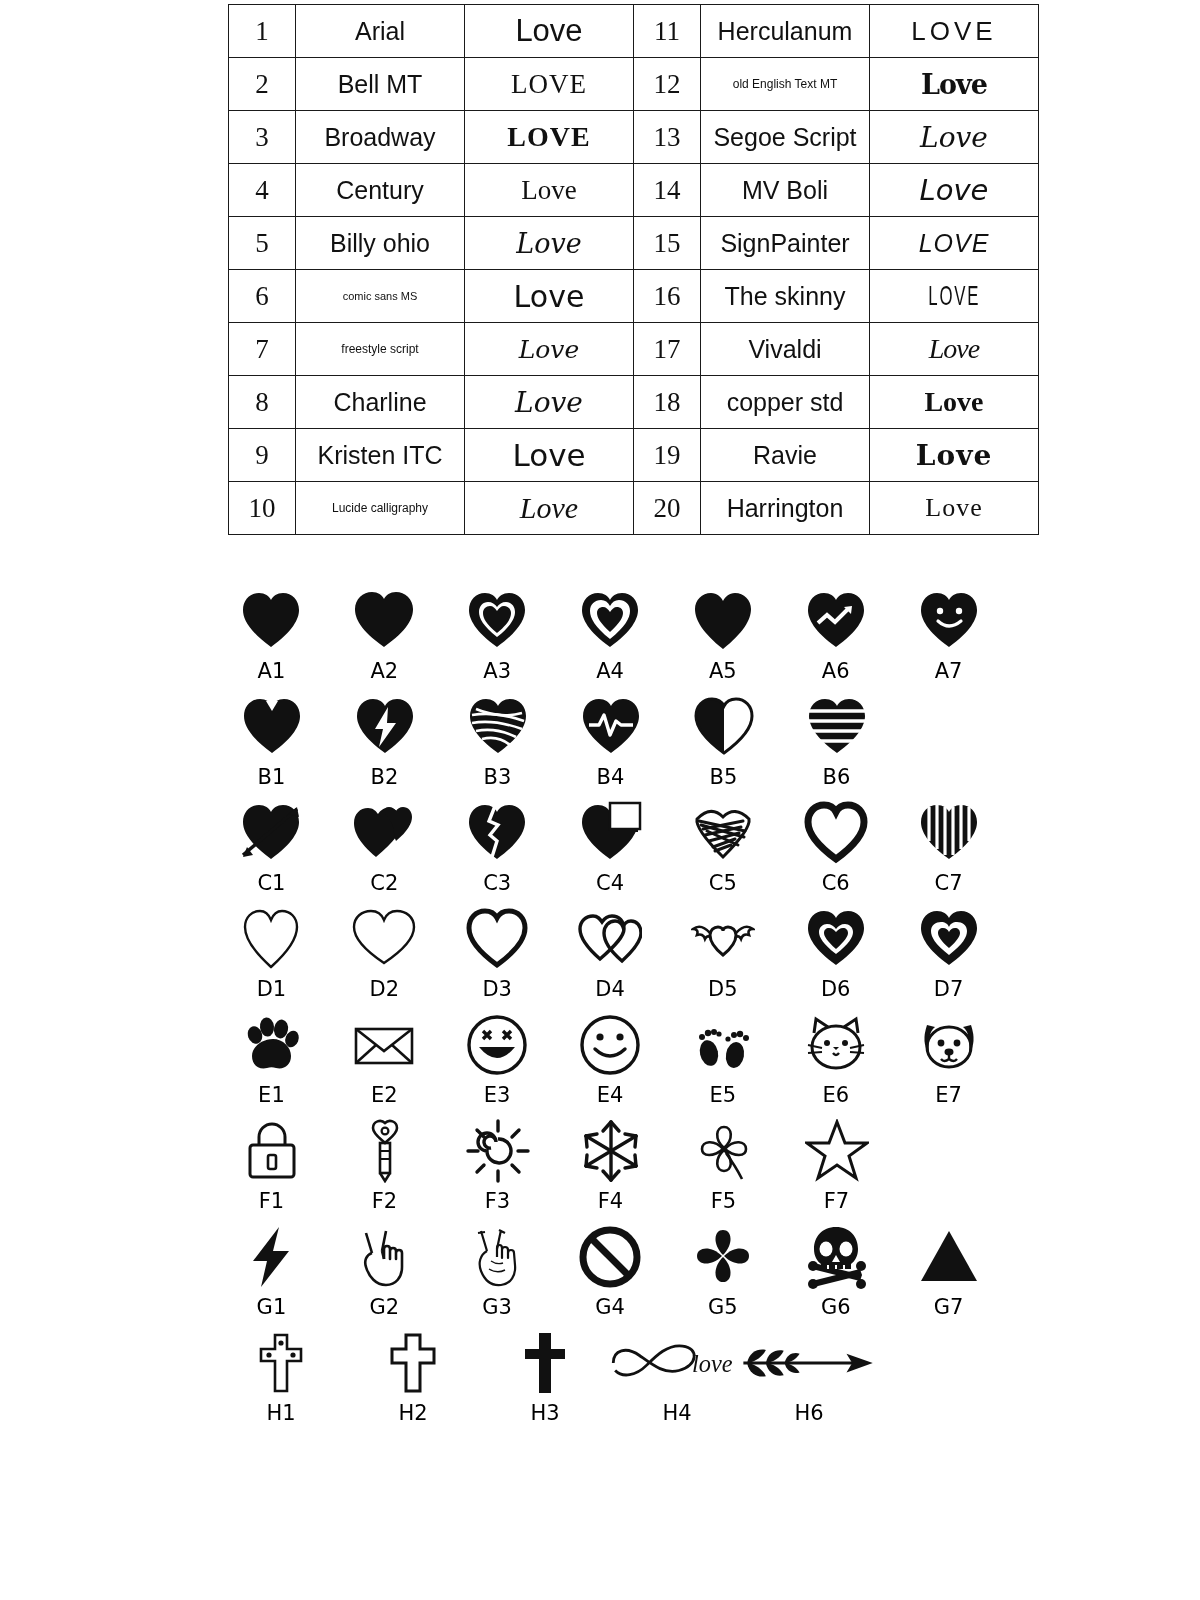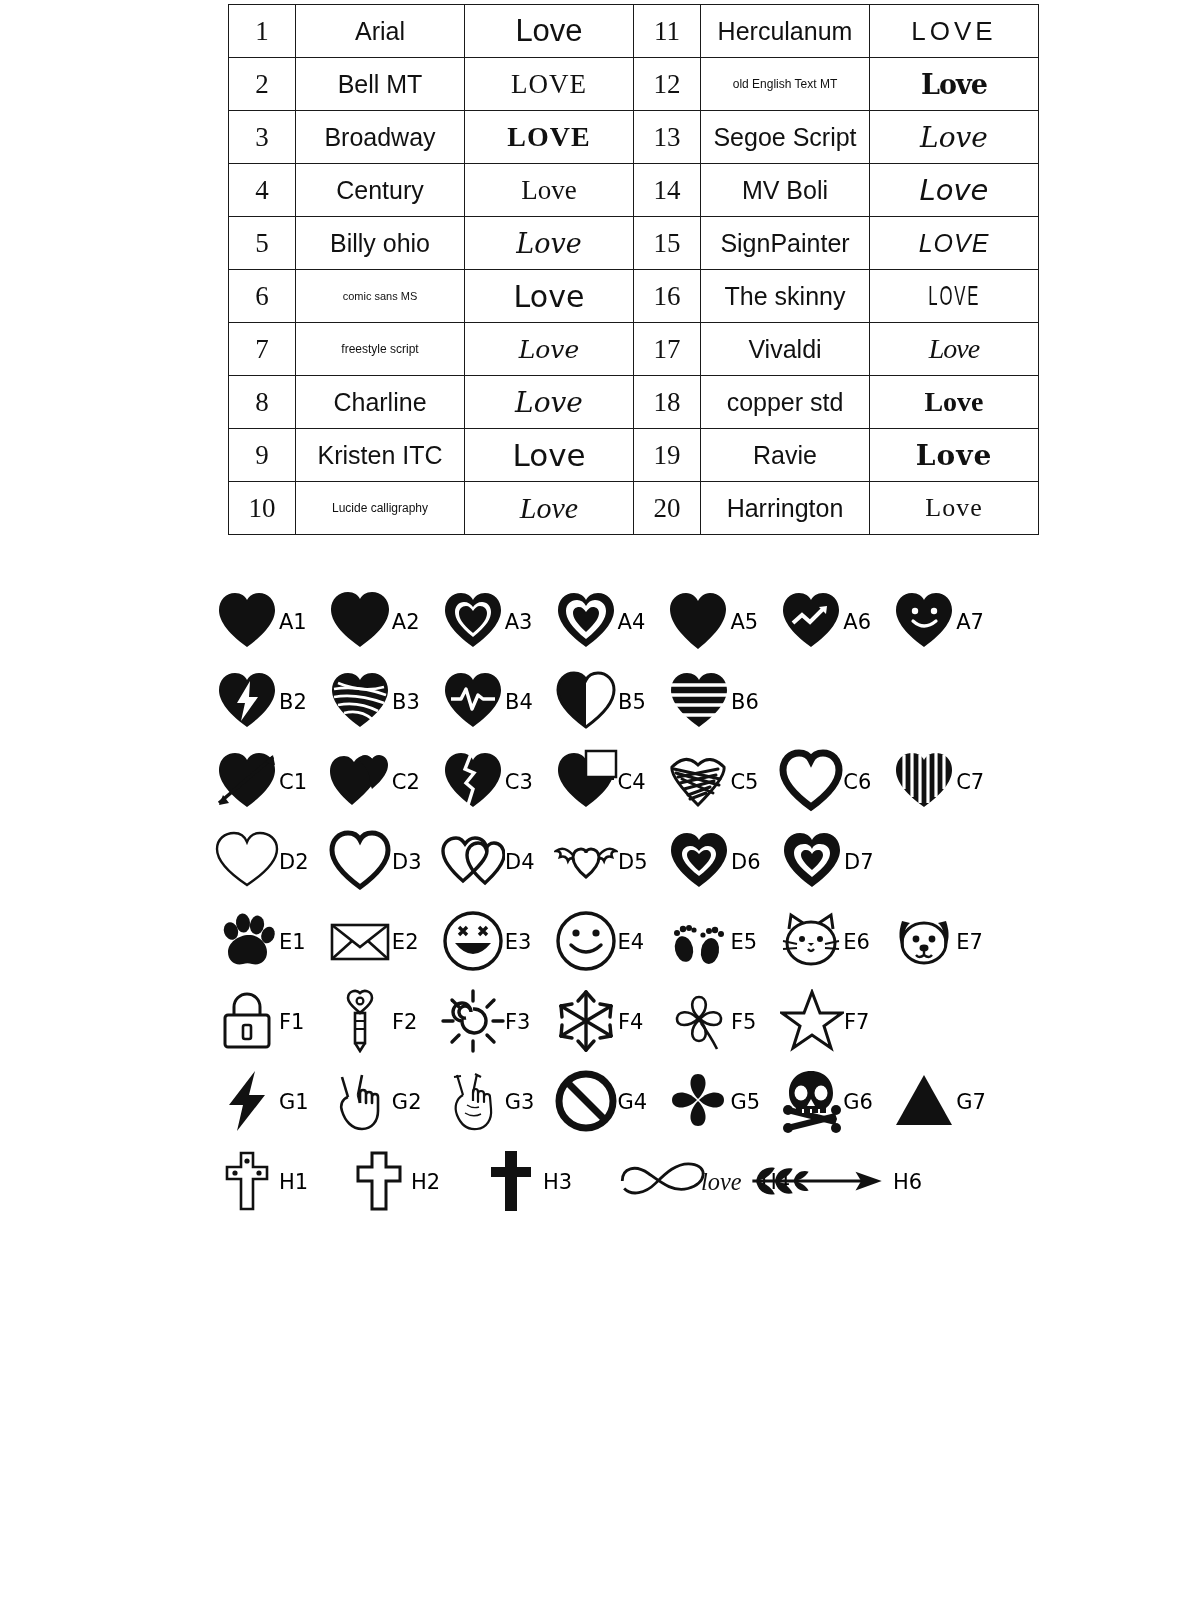--- a/index.html
+++ b/index.html
@@ -81,21 +81,21 @@
     width: 790px;
   }
   .icon-row {
     display: flex;
     width: 790px;
     margin-bottom: 8px;
   }
   .icon-cell {
     width: 113px;
     display: flex;
-    flex-direction: row;
+    flex-direction: column;
     align-items: center;
   }
   .icon-art {
     height: 72px;
     display: flex;
     align-items: center;
     justify-content: center;
   }
   .icon-label {
     font-family: "DejaVu Sans", sans-serif;
@@ -258,20 +258,29 @@
             <path d="M32 58 C10 42 4 30 4 21 C4 11 11 4 20 4 C26 4 30 7 32 11 C34 7 38 4 44 4 C53 4 60 11 60 21 C60 30 54 42 32 58 Z" fill="#111"></path>
             <circle cx="23" cy="22" r="3.2" fill="#fff"></circle>
             <circle cx="42" cy="22" r="3.2" fill="#fff"></circle>
             <path d="M21 32 Q32 42 44 32" fill="none" stroke="#fff" stroke-width="3.2" stroke-linecap="round"></path>
           </svg>
         </div>
         <div class="icon-label">A7</div>
       </div>
     </div>
     <div class="icon-row">
+      <div class="icon-cell">
+        <div class="icon-art">
+          <svg viewBox="0 0 64 64" width="64" height="64" xmlns="http://www.w3.org/2000/svg">
+            <path d="M32 58 C10 42 4 30 4 21 C4 11 11 4 20 4 C26 4 30 7 32 11 C34 7 38 4 44 4 C53 4 60 11 60 21 C60 30 54 42 32 58 Z" fill="#111"></path>
+            <path d="M26 6 L32 16 L38 6 Z" fill="#fff"></path>
+          </svg>
+        </div>
+        <div class="icon-label">B1</div>
+      </div>
       <div class="icon-cell">
         <div class="icon-art">
           <svg viewBox="0 0 64 64" width="64" height="64" xmlns="http://www.w3.org/2000/svg">
             <path d="M32 58 C10 42 4 30 4 21 C4 11 11 4 20 4 C26 4 30 7 32 11 C34 7 38 4 44 4 C53 4 60 11 60 21 C60 30 54 42 32 58 Z" fill="#111"></path>
             <polygon points="35,12 22,34 30,34 26,52 43,28 34,28" fill="#fff"></polygon>
           </svg>
         </div>
         <div class="icon-label">B2</div>
       </div>
       <div class="icon-cell">
@@ -401,20 +410,28 @@
               <line x1="36" y1="6" x2="36" y2="54"></line>
               <line x1="44" y1="4" x2="44" y2="48"></line>
               <line x1="52" y1="6" x2="52" y2="40"></line>
             </g>
           </svg>
         </div>
         <div class="icon-label">C7</div>
       </div>
     </div>
     <div class="icon-row">
+      <div class="icon-cell">
+        <div class="icon-art">
+          <svg viewBox="0 0 64 64" width="64" height="64" xmlns="http://www.w3.org/2000/svg">
+            <path d="M32 60 C12 42 6 30 6 20 C6 10 13 4 21 4 C27 4 30 8 32 13 C34 8 37 4 43 4 C51 4 58 10 58 20 C58 30 52 42 32 60 Z" fill="none" stroke="#111" stroke-width="2.4"></path>
+          </svg>
+        </div>
+        <div class="icon-label">D1</div>
+      </div>
       <div class="icon-cell">
         <div class="icon-art">
           <svg viewBox="0 0 64 64" width="64" height="64" xmlns="http://www.w3.org/2000/svg">
             <path d="M32 56 C8 40 2 29 2 20 C2 10 10 4 19 4 C26 4 30 8 32 13 C34 8 38 4 45 4 C54 4 62 10 62 20 C62 29 56 40 32 56 Z" fill="none" stroke="#111" stroke-width="2.4"></path>
           </svg>
         </div>
         <div class="icon-label">D2</div>
       </div>
       <div class="icon-cell">
         <div class="icon-art">

